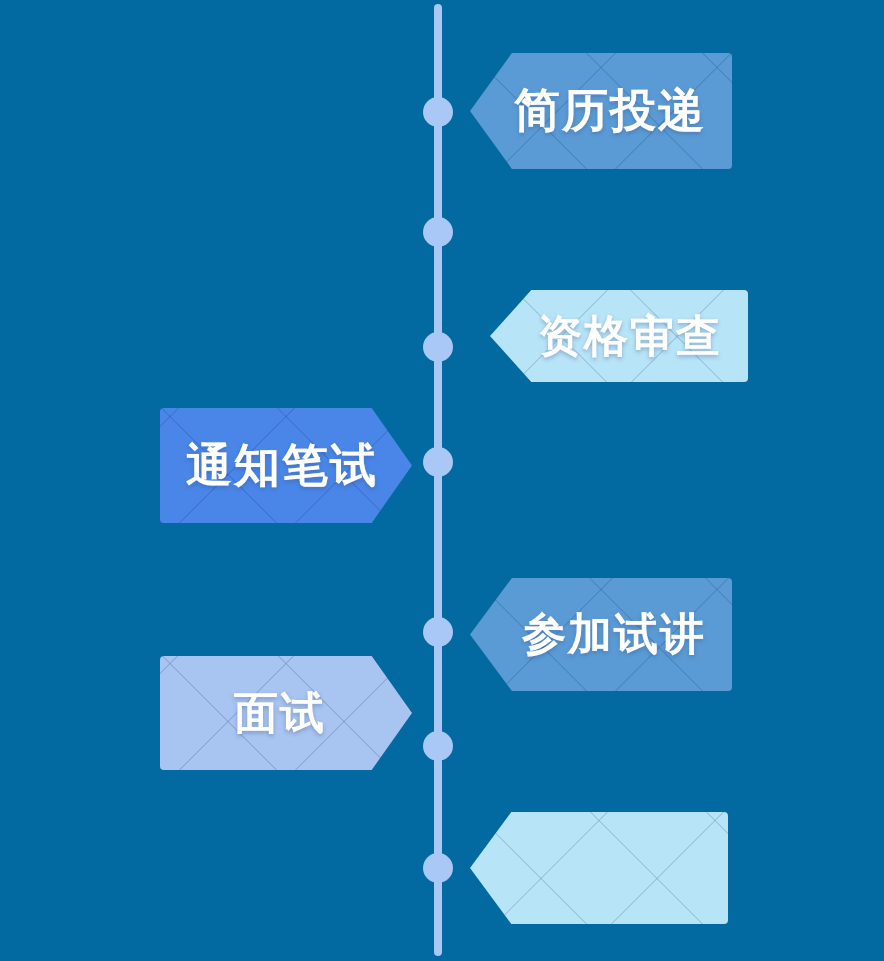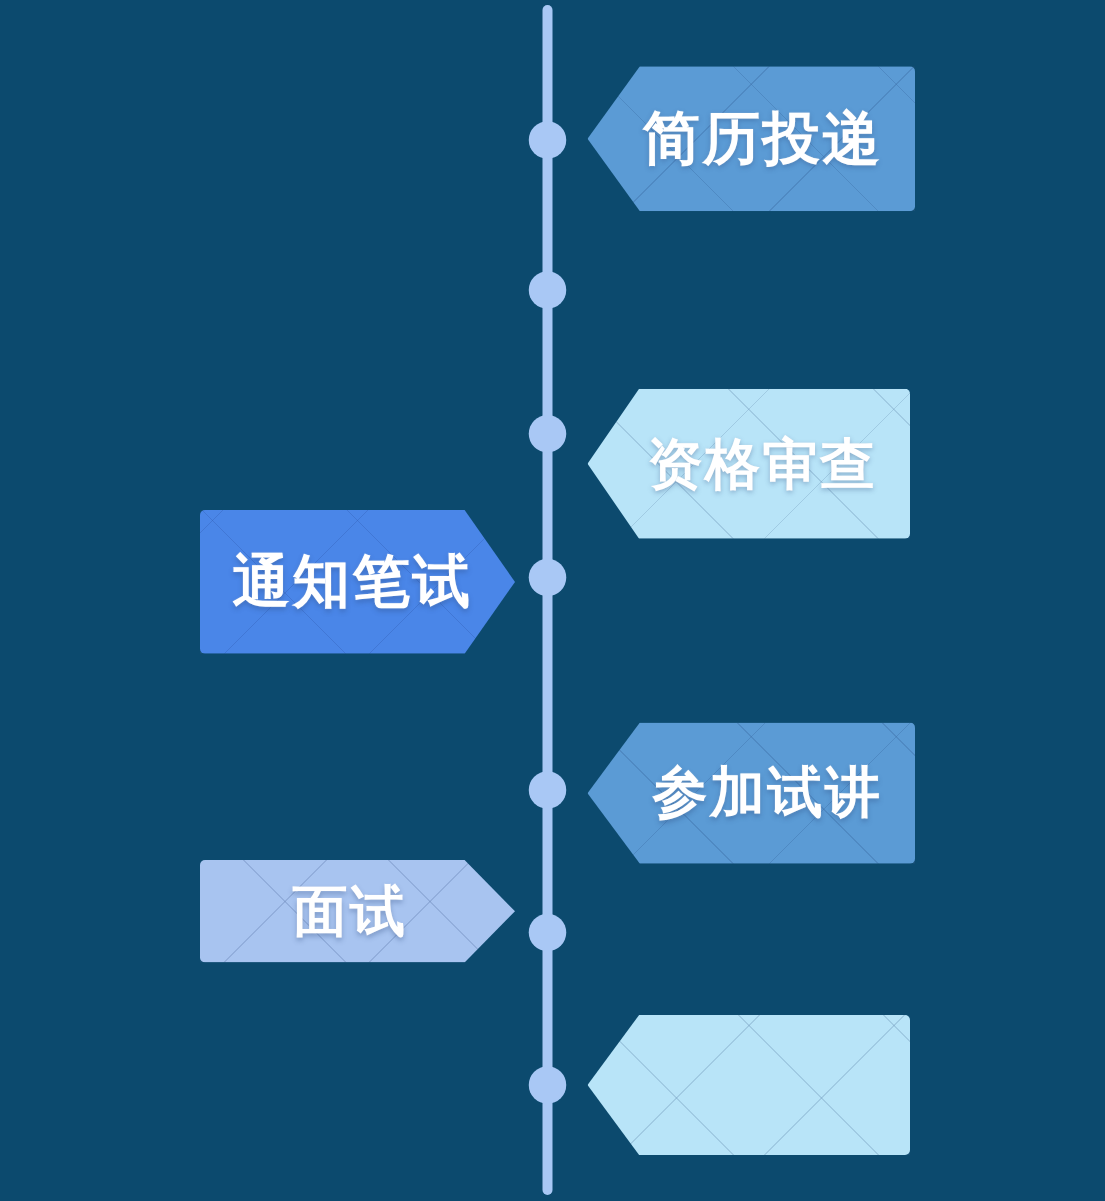--- a/index.html
+++ b/index.html
@@ -2,21 +2,21 @@
 <html><head>
 <meta charset="utf-8">
 <style>
   html,body{margin:0;padding:0;}
   body{
     width:884px;height:961px;
     background:#ffffff;
     font-family:"Liberation Sans","DejaVu Sans",sans-serif;
     overflow:hidden;
   }
-  #stage{position:relative;width:884px;height:961px;overflow:hidden;background:#0c4a6e;}
+  #stage{position:relative;width:884px;height:961px;overflow:hidden;background:#0369a1;}
 
   
   .timeline-line{
     position:absolute;
     left:434px;top:4px;
     width:8px;height:952px;
     background:#a9c8f5;
     border-radius:4px;
   }
   .timeline-dot{
@@ -91,39 +91,39 @@
   <div class="timeline-dot" style="left:438px;top:746px;"></div>
   <div class="timeline-dot" style="left:438px;top:868px;"></div>
 
   <div class="banner right shadow-soft" style="left:470px;top:53px;width:262px;height:116px;">
     <div class="surface" style="background:#5b9bd5;"></div>
     <div class="lattice"></div>
     <span class="label" style="font-size:46px;">简历投递</span>
   </div>
 
 
-  <div class="banner right shadow-soft" style="left:470px;top:290px;width:258px;height:120px;margin-top:21px;">
+  <div class="banner right shadow-soft" style="left:490px;top:290px;width:258px;height:92px;">
     <div class="surface" style="background:#b8e4f8;"></div>
     <div class="lattice"></div>
     <span class="label" style="font-size:44px;">资格审查</span>
   </div>
 
   <div class="banner right shadow-soft" style="left:470px;top:578px;width:262px;height:113px;">
     <div class="surface" style="background:#5b9bd5;"></div>
     <div class="lattice"></div>
     <span class="label" style="font-size:44px;">参加试讲</span>
   </div>
 
   <div class="banner left shadow-soft" style="left:160px;top:408px;width:252px;height:115px;">
     <div class="surface" style="background:#4a86e8;"></div>
     <div class="lattice"></div>
     <span class="label" style="font-size:46px;">通知笔试</span>
   </div>
 
-  <div class="banner left shadow-soft" style="left:160px;top:688px;width:252px;height:82px;">
+  <div class="banner left shadow-soft" style="left:160px;top:656px;width:252px;height:114px;">
     <div class="surface" style="background:#a8c4f0;"></div>
     <div class="lattice"></div>
     <span class="label" style="font-size:44px;padding-left:48px;">面试</span>
   </div>
 
   <div class="banner right shadow-soft" style="left:470px;top:812px;width:258px;height:112px;">
     <div class="surface" style="background:#b8e4f8;"></div>
     <div class="lattice"></div>
   </div>
 

